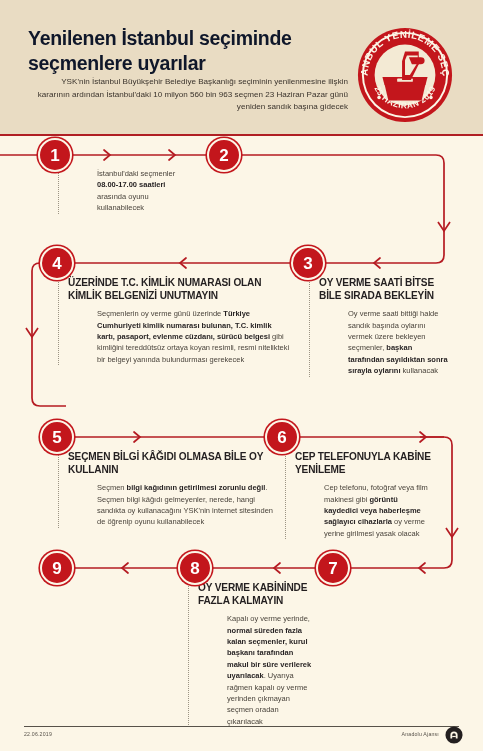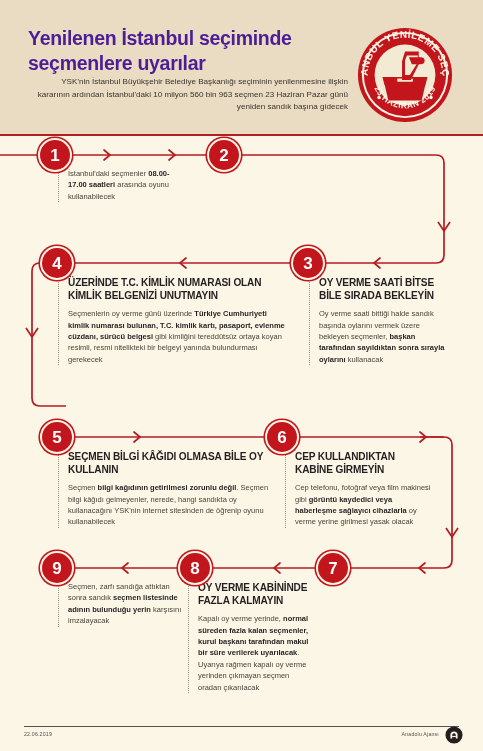--- a/index.html
+++ b/index.html
@@ -25,21 +25,21 @@
   #header-rule {
     position: absolute; left: 0; top: 134px;
     width: 483px; height: 2px;
     background: #b01f24;
   }
   #title {
     position: absolute; left: 28px; top: 26px;
     width: 300px;
     font-size: 19.5px; font-weight: bold;
     line-height: 1.28;
-    color: #4c1d95;
+    color: #0f172a;
     letter-spacing: -0.3px;
   }
   #subtitle {
     position: absolute; left: 28px; top: 76px;
     width: 320px;
     font-size: 8.1px;
     line-height: 1.55;
     color: #3a332c;
     text-align: right;
   }
@@ -82,20 +82,21 @@
     font-size: 10.1px; font-weight: bold;
     line-height: 1.3;
     color: #231f20;
     letter-spacing: -0.15px;
     margin-bottom: 6px;
   }
   .card-body {
     font-size: 7.5px;
     line-height: 1.52;
     color: #4a443c;
+    margin-left: 29px;
   }
   .card-body b { color: #231f20; font-weight: bold; }
 
   
   #footer-rule {
     position: absolute; left: 24px; top: 726px;
     width: 435px; height: 1.2px;
     background: #57524a;
   }
   #footer-date {
@@ -217,30 +218,29 @@
   <div class="card" style="left:58px; top:276px; width:232px;">
     <div class="card-title">ÜZERİNDE T.C. KİMLİK NUMARASI OLAN KİMLİK BELGENİZİ UNUTMAYIN</div>
     <div class="card-body">Seçmenlerin oy verme günü üzerinde <b>Türkiye Cumhuriyeti kimlik numarası bulunan, T.C. kimlik kartı, pasaport, evlenme cüzdanı, sürücü belgesi</b> gibi kimliğini tereddütsüz ortaya koyan resimli, resmi nitelikteki bir belgeyi yanında bulundurması gerekecek</div>
   </div>
 
   <div class="card" style="left:58px; top:450px; width:215px;">
     <div class="card-title">SEÇMEN BİLGİ KÂĞIDI OLMASA BİLE OY KULLANIN</div>
     <div class="card-body">Seçmen <b>bilgi kağıdının getirilmesi zorunlu değil</b>. Seçmen bilgi kâğıdı gelmeyenler, nerede, hangi sandıkta oy kullanacağını YSK'nin internet sitesinden de öğrenip oyunu kullanabilecek</div>
   </div>
   <div class="card" style="left:285px; top:450px; width:148px;">
-    <div class="card-title">CEP KULLANDIKTAN KABİNE GİRMEYİN</div>
+    <div class="card-title">CEP TELEFONUYLA KABİNE YENİLEME</div>
     <div class="card-body">Cep telefonu, fotoğraf veya film makinesi gibi <b>görüntü kaydedici veya haberleşme sağlayıcı cihazlarla</b> oy verme yerine girilmesi yasak olacak</div>
   </div>
 
   <div class="card" style="left:188px; top:581px; width:126px;">
     <div class="card-title">OY VERME KABİNİNDE FAZLA KALMAYIN</div>
     <div class="card-body">Kapalı oy verme yerinde, <b>normal süreden fazla kalan seçmenler, kurul başkanı tarafından makul bir süre verilerek uyarılacak</b>. Uyarıya rağmen kapalı oy verme yerinden çıkmayan seçmen oradan çıkarılacak</div>
   </div>
   <div class="card" style="left:58px; top:581px; width:126px;">
-    <div class="card-body">Seçmen, zarfı sandığa attıktan sonra sandık <b>seçmen listesinde adının bulunduğu yerin</b> karşısını imzalayacak</div>
   </div>
 
   <div id="footer-rule"></div>
   <div id="footer-date">22.06.2019</div>
   <div id="footer-agency">Anadolu Ajansı</div>
   <svg id="footer-logo" viewBox="0 0 40 40">
     <circle cx="20" cy="20" r="19" fill="#231f20"></circle>
     <path d="M 12,28 L 12,20 A 8,8 0 0 1 28,20 L 28,28 L 24,28 L 24,20 A 4,4 0 0 0 16,20 L 16,28 Z" fill="#fcf6e7"></path>
     <rect x="16" y="22" width="8" height="2.6" fill="#fcf6e7"></rect>
   </svg>

